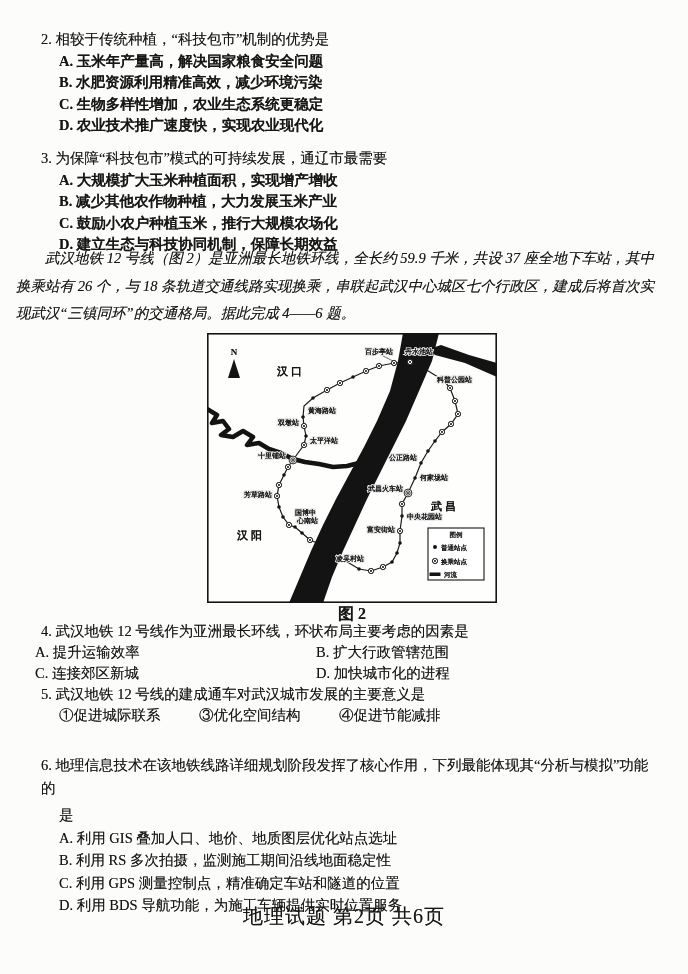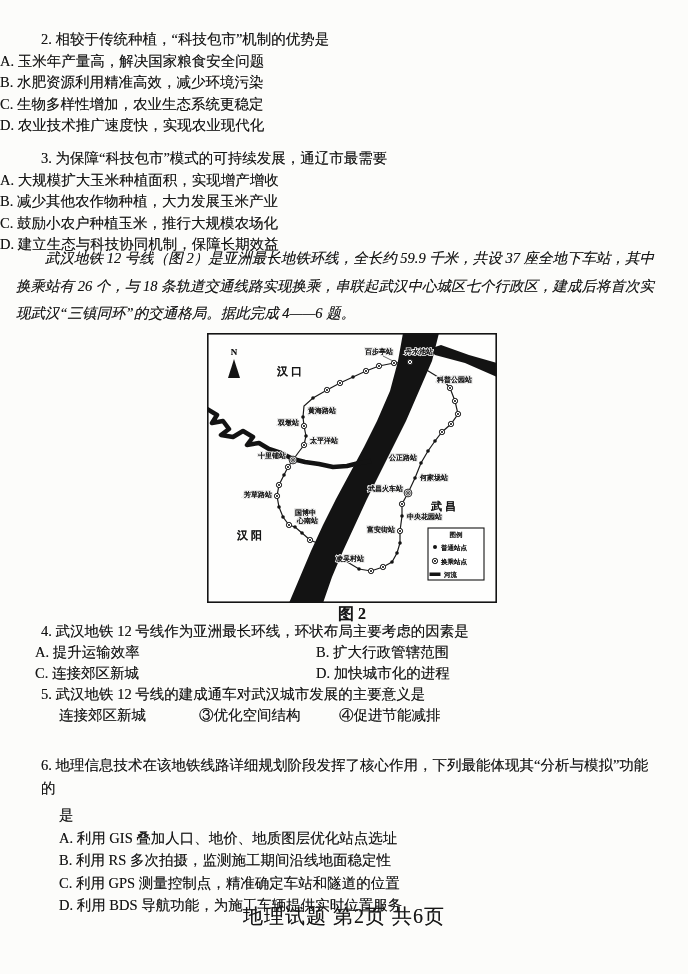--- a/index.html
+++ b/index.html
@@ -5,21 +5,21 @@
   html,body{margin:0;padding:0;background:#ddd;}
   .page{
     position:relative;width:688px;height:974px;margin:0 auto;
     background:#fcfcfa;color:#161616;overflow:hidden;
     font-family:"Liberation Serif","DejaVu Serif",serif;
     font-size:14.5px;
     text-shadow:0 0 .5px rgba(20,20,20,.55);
   }
   .block{position:absolute;left:0;right:0;}
   .stem{padding-left:41px;padding-right:34px;line-height:21.5px;}
-  .opt{line-height:21.5px;}
+  .opt{padding-left:59px;line-height:21.5px;font-weight:bold;}
   .passage{
     padding-left:16px;padding-right:34px;line-height:27.5px;
     text-align:justify;text-indent:2em;font-style:italic;
   }
   .grid2{display:grid;grid-template-columns:281px 1fr;padding-left:35px;line-height:21px;}
   .grid4{display:grid;grid-template-columns:140px 140px 140px 1fr;padding-left:59px;line-height:21px;}
   .q6line{padding-left:59px;line-height:22.5px;}
   .q6first{padding-left:41px;padding-right:30px;line-height:22.5px;}
   .q6gap{margin-top:5px;}
   .lh21{line-height:21px;}
@@ -183,21 +183,21 @@
       <span>A. 提升运输效率</span>
       <span>B. 扩大行政管辖范围</span>
       <span>C. 连接郊区新城</span>
       <span>D. 加快城市化的进程</span>
     </div>
   </div>
 
   <div class="block" style="top:684px">
     <div class="stem lh21"><span>5.</span> <span>武汉地铁 12 号线的建成通车对武汉城市发展的主要意义是</span></div>
     <div class="grid4">
-      <span>连接郊区新城</span>
+      <span>①促进城际联系</span>
       <span>③优化空间结构</span>
       <span>④促进节能减排</span>
     </div>
   </div>
 
   <div class="block" style="top:754px">
     <div class="q6first"><span>6.</span> <span>地理信息技术在该地铁线路详细规划阶段发挥了核心作用，下列最能体现其“分析与模拟”功能的</span></div>
     <div class="q6line q6gap">是</div>
     <div class="q6line">A. 利用 GIS 叠加人口、地价、地质图层优化站点选址</div>
     <div class="q6line">B. 利用 RS 多次拍摄，监测施工期间沿线地面稳定性</div>

